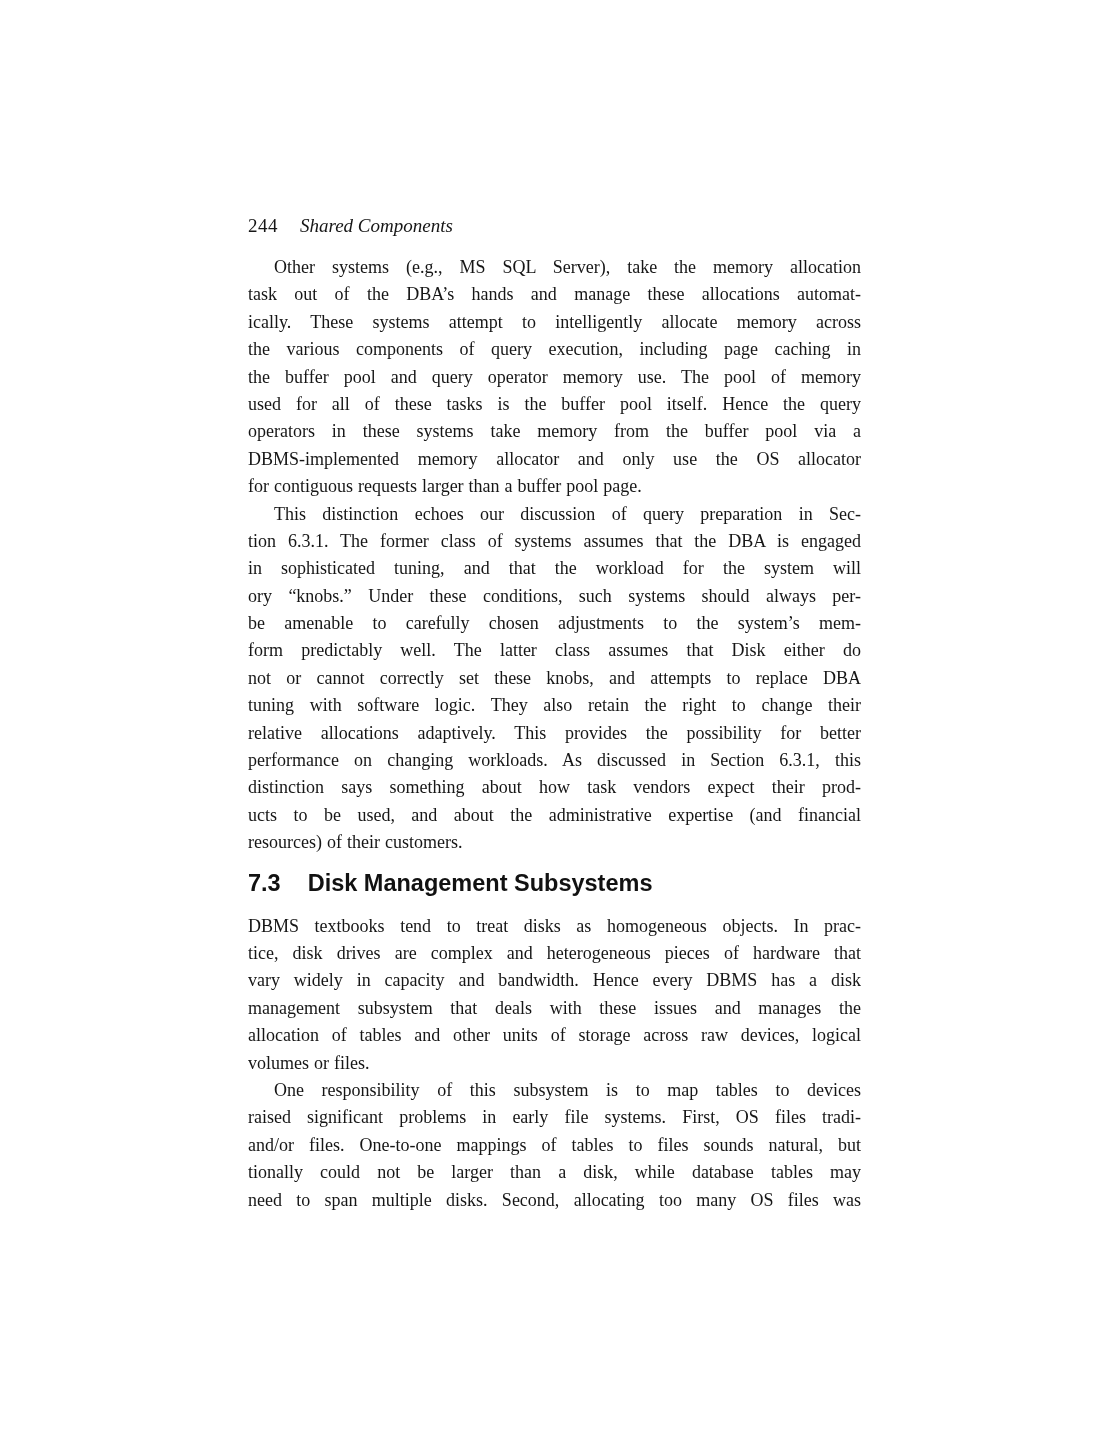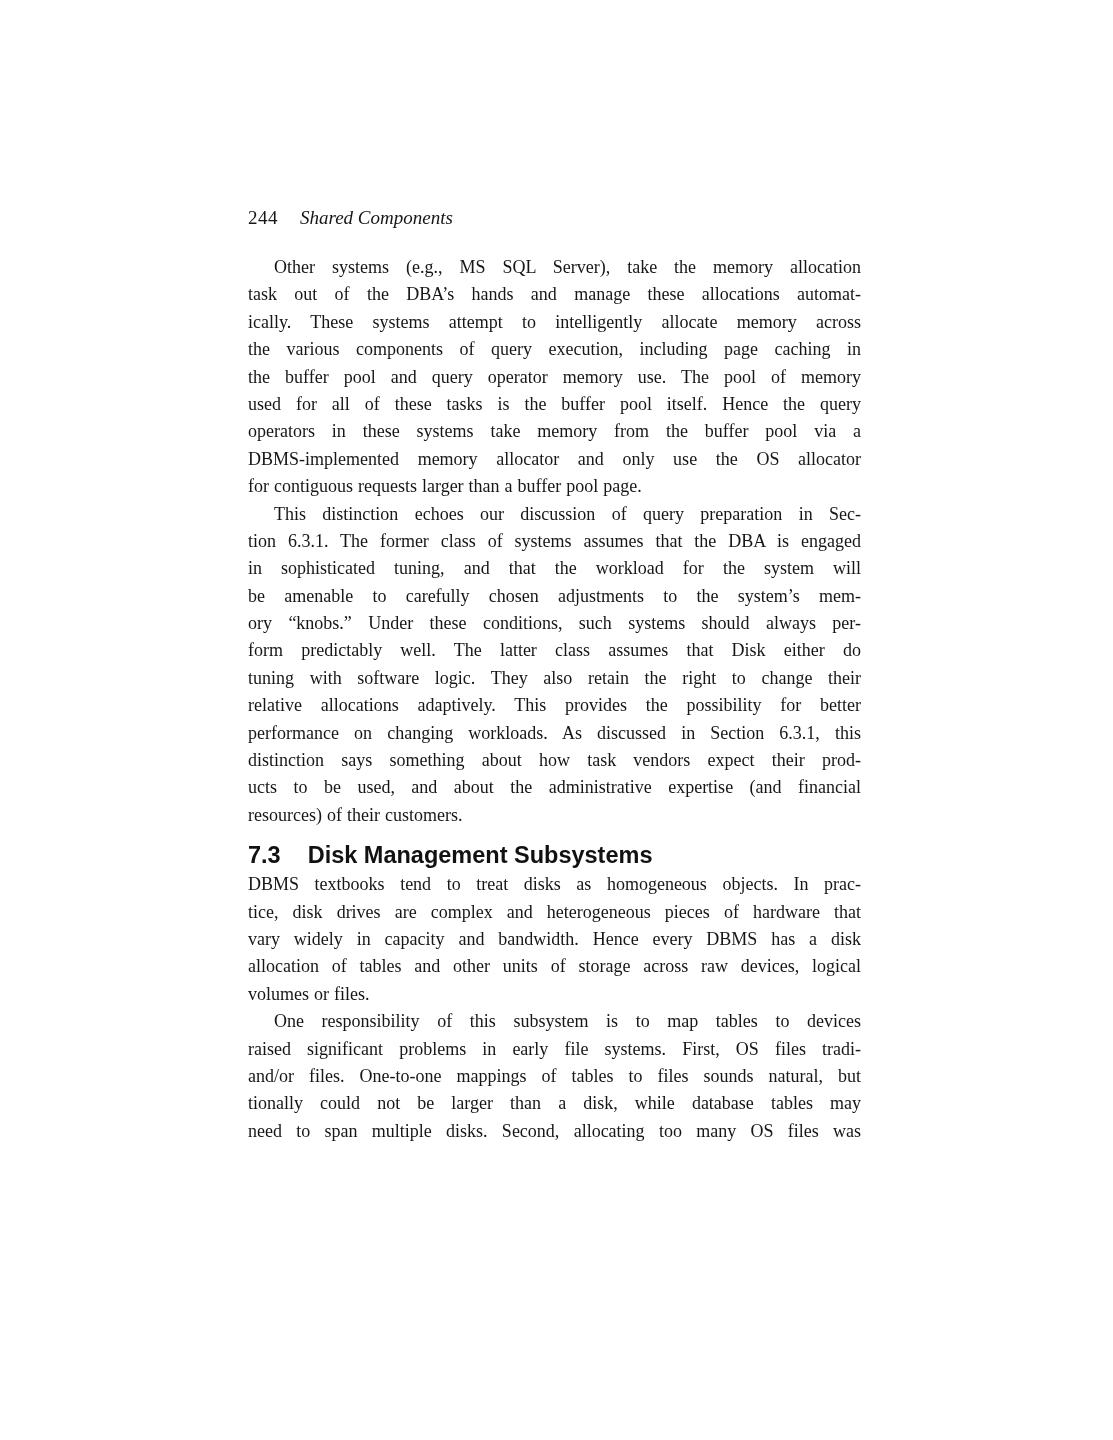--- a/index.html
+++ b/index.html
@@ -25,20 +25,21 @@
     height: 28px;
     margin-bottom: 22px;
     font-size: 19px;
     line-height: 28px;
     white-space: nowrap;
   }
   .page-num {
     display: inline-block;
     margin-right: 22px;
     letter-spacing: 0.5px;
+    margin-top: 8px;
   }
   .run-title {
     font-style: italic;
     margin-top: 26px;
   }
   .para {
     margin: 0;
     padding: 0;
   }
   .line {
@@ -50,20 +51,21 @@
     word-spacing: 0.5px;
   }
   .line-last {
     text-align-last: left;
   }
   .p-indent .line:first-child {
     text-indent: 26px;
   }
   .section-heading {
     margin-top: 10px;
+    margin-bottom: 14px;
     height: 32px;
     line-height: 32px;
     font-family: "Liberation Sans", sans-serif;
     font-weight: bold;
     font-size: 23.5px;
     color: #111111;
     white-space: nowrap;
   }
   .section-number {
     display: inline-block;
@@ -88,39 +90,41 @@
       <div class="line">used for all of these tasks is the buffer pool itself. Hence the query</div>
       <div class="line">operators in these systems take memory from the buffer pool via a</div>
       <div class="line">DBMS-implemented memory allocator and only use the OS allocator</div>
       <div class="line line-last">for contiguous requests larger than a buffer pool page.</div>
     </div>
 
   <div class="para p-indent">
       <div class="line">This distinction echoes our discussion of query preparation in Sec-</div>
       <div class="line">tion 6.3.1. The former class of systems assumes that the DBA is engaged</div>
       <div class="line">in sophisticated tuning, and that the workload for the system will</div>
+      <div class="line">ory “knobs.” Under these conditions, such systems should always per-</div>
       <div class="line">be amenable to carefully chosen adjustments to the system’s mem-</div>
-      <div class="line">ory “knobs.” Under these conditions, such systems should always per-</div>
       <div class="line">form predictably well. The latter class assumes that Disk either do</div>
+      <div class="line">not or cannot correctly set these knobs, and attempts to replace DBA</div>
       <div class="line">tuning with software logic. They also retain the right to change their</div>
       <div class="line">relative allocations adaptively. This provides the possibility for better</div>
       <div class="line">performance on changing workloads. As discussed in Section 6.3.1, this</div>
       <div class="line">distinction says something about how task vendors expect their prod-</div>
       <div class="line">ucts to be used, and about the administrative expertise (and financial</div>
       <div class="line line-last">resources) of their customers.</div>
     </div>
 
   <div class="section-heading">
     <span class="section-number">7.3</span><span class="section-title">Disk Management Subsystems</span>
   </div>
 
   <div class="para">
       <div class="line">DBMS textbooks tend to treat disks as homogeneous objects. In prac-</div>
       <div class="line">tice, disk drives are complex and heterogeneous pieces of hardware that</div>
       <div class="line">vary widely in capacity and bandwidth. Hence every DBMS has a disk</div>
+      <div class="line">management subsystem that deals with these issues and manages the</div>
       <div class="line">allocation of tables and other units of storage across raw devices, logical</div>
       <div class="line line-last">volumes or files.</div>
     </div>
 
   <div class="para p-indent">
       <div class="line">One responsibility of this subsystem is to map tables to devices</div>
       <div class="line">raised significant problems in early file systems. First, OS files tradi-</div>
       <div class="line">and/or files. One-to-one mappings of tables to files sounds natural, but</div>
       <div class="line">tionally could not be larger than a disk, while database tables may</div>
       <div class="line">need to span multiple disks. Second, allocating too many OS files was</div>

